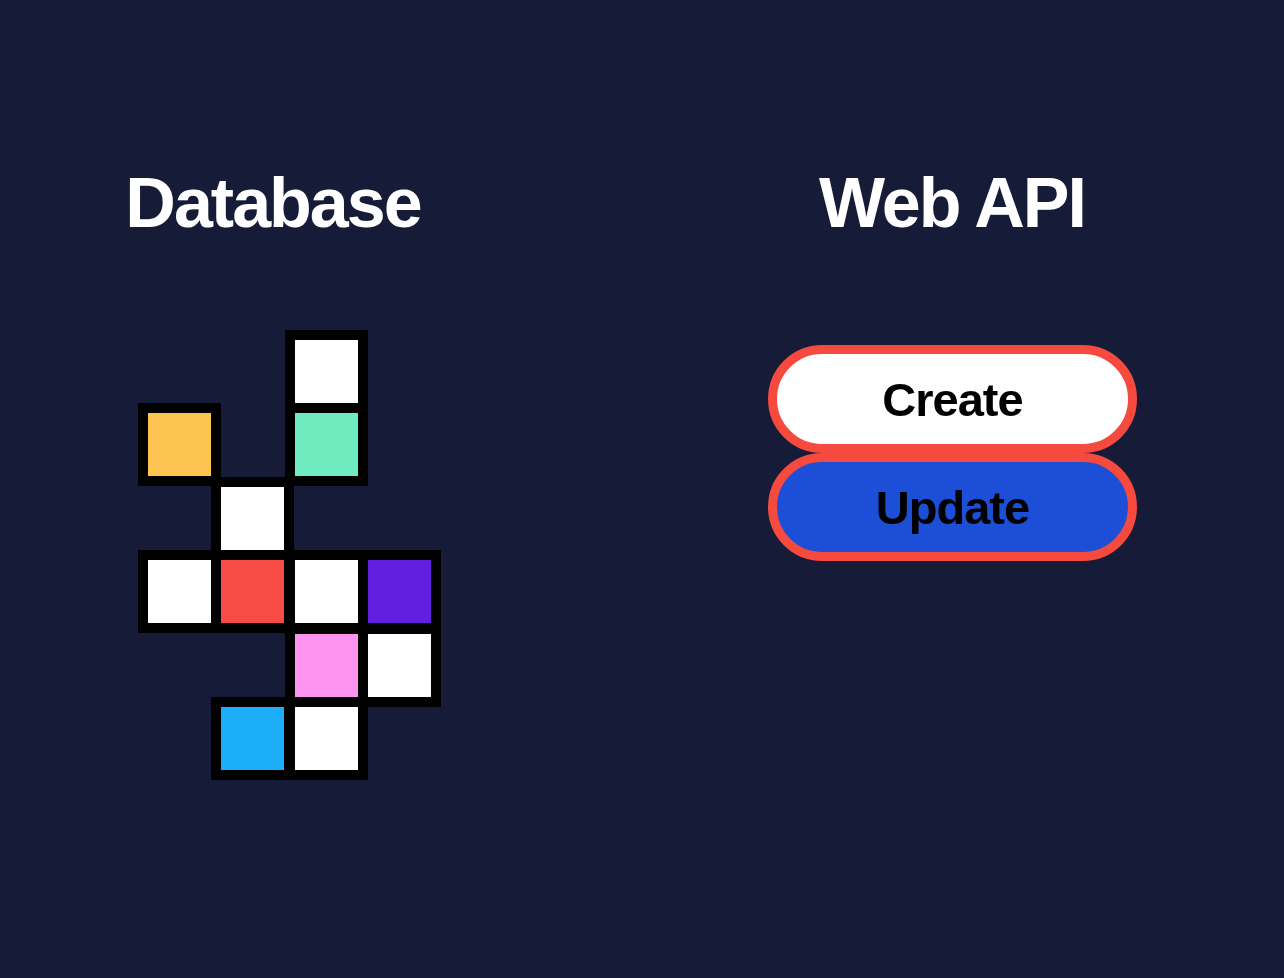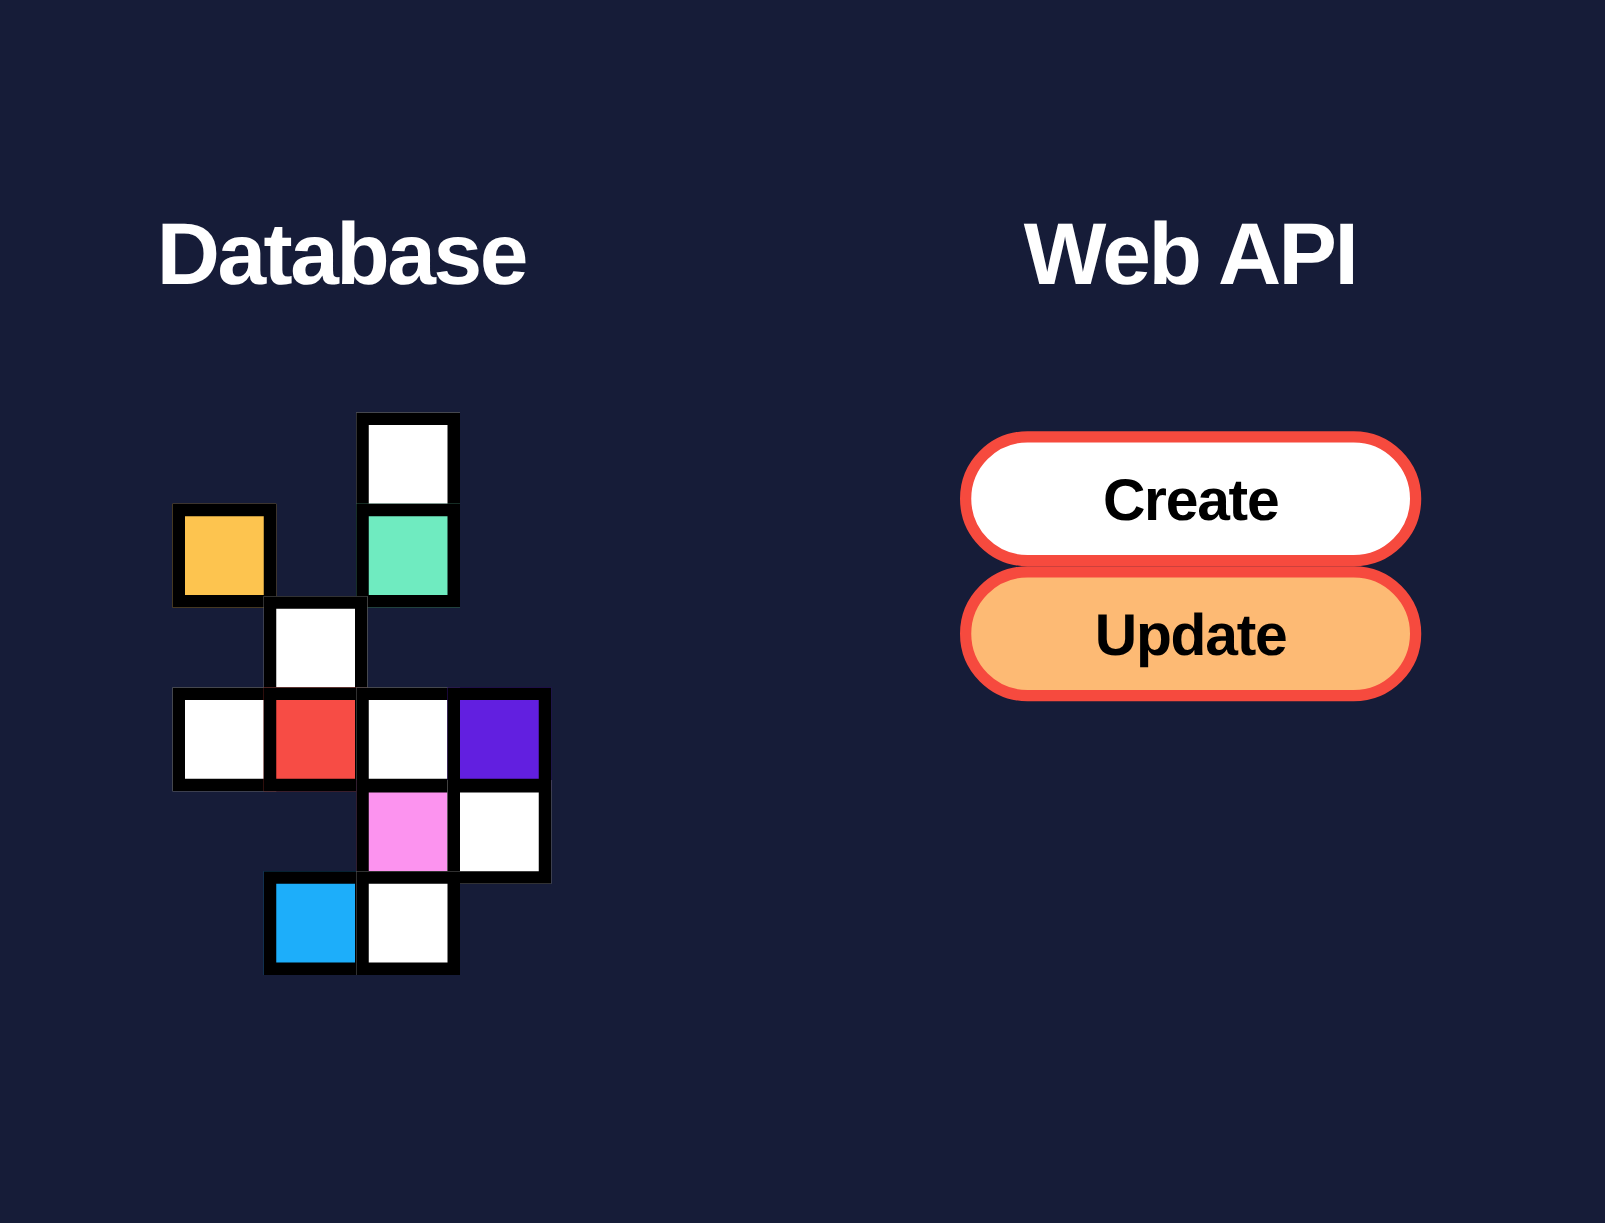--- a/index.html
+++ b/index.html
@@ -75,16 +75,16 @@
       <div class="grid-square" style="left: 284.8px; top: 550.2px; width: 63px; height: 63px; background: rgb(255, 255, 255); border-color: rgb(0, 0, 0);"></div>
       <div class="grid-square" style="left: 358.2px; top: 550.2px; width: 63px; height: 63px; background: rgb(98, 31, 224); border-color: rgb(0, 0, 0);"></div>
       <div class="grid-square" style="left: 284.8px; top: 623.6px; width: 63px; height: 63px; background: rgb(252, 147, 239); border-color: rgb(0, 0, 0);"></div>
       <div class="grid-square" style="left: 358.2px; top: 623.6px; width: 63px; height: 63px; background: rgb(255, 255, 255); border-color: rgb(0, 0, 0);"></div>
       <div class="grid-square" style="left: 211.4px; top: 697px; width: 63px; height: 63px; background: rgb(29, 174, 250); border-color: rgb(0, 0, 0);"></div>
       <div class="grid-square" style="left: 284.8px; top: 697px; width: 63px; height: 63px; background: rgb(255, 255, 255); border-color: rgb(0, 0, 0);"></div>
     </div>
 
   <div id="api-buttons">
       <button class="pill-button" style="border-color: rgb(246, 74, 62); background: rgb(255, 255, 255); color: rgb(0, 0, 0); text-align: center;">Create</button>
-      <button class="pill-button" style="border-color: rgb(246, 74, 62); background: #fdba74; color: rgb(0, 0, 0);">Update</button>
+      <button class="pill-button" style="border-color: rgb(246, 74, 62); background: #1d4ed8; color: rgb(0, 0, 0);">Update</button>
     </div>
 
 </div>
 
 </body></html>

